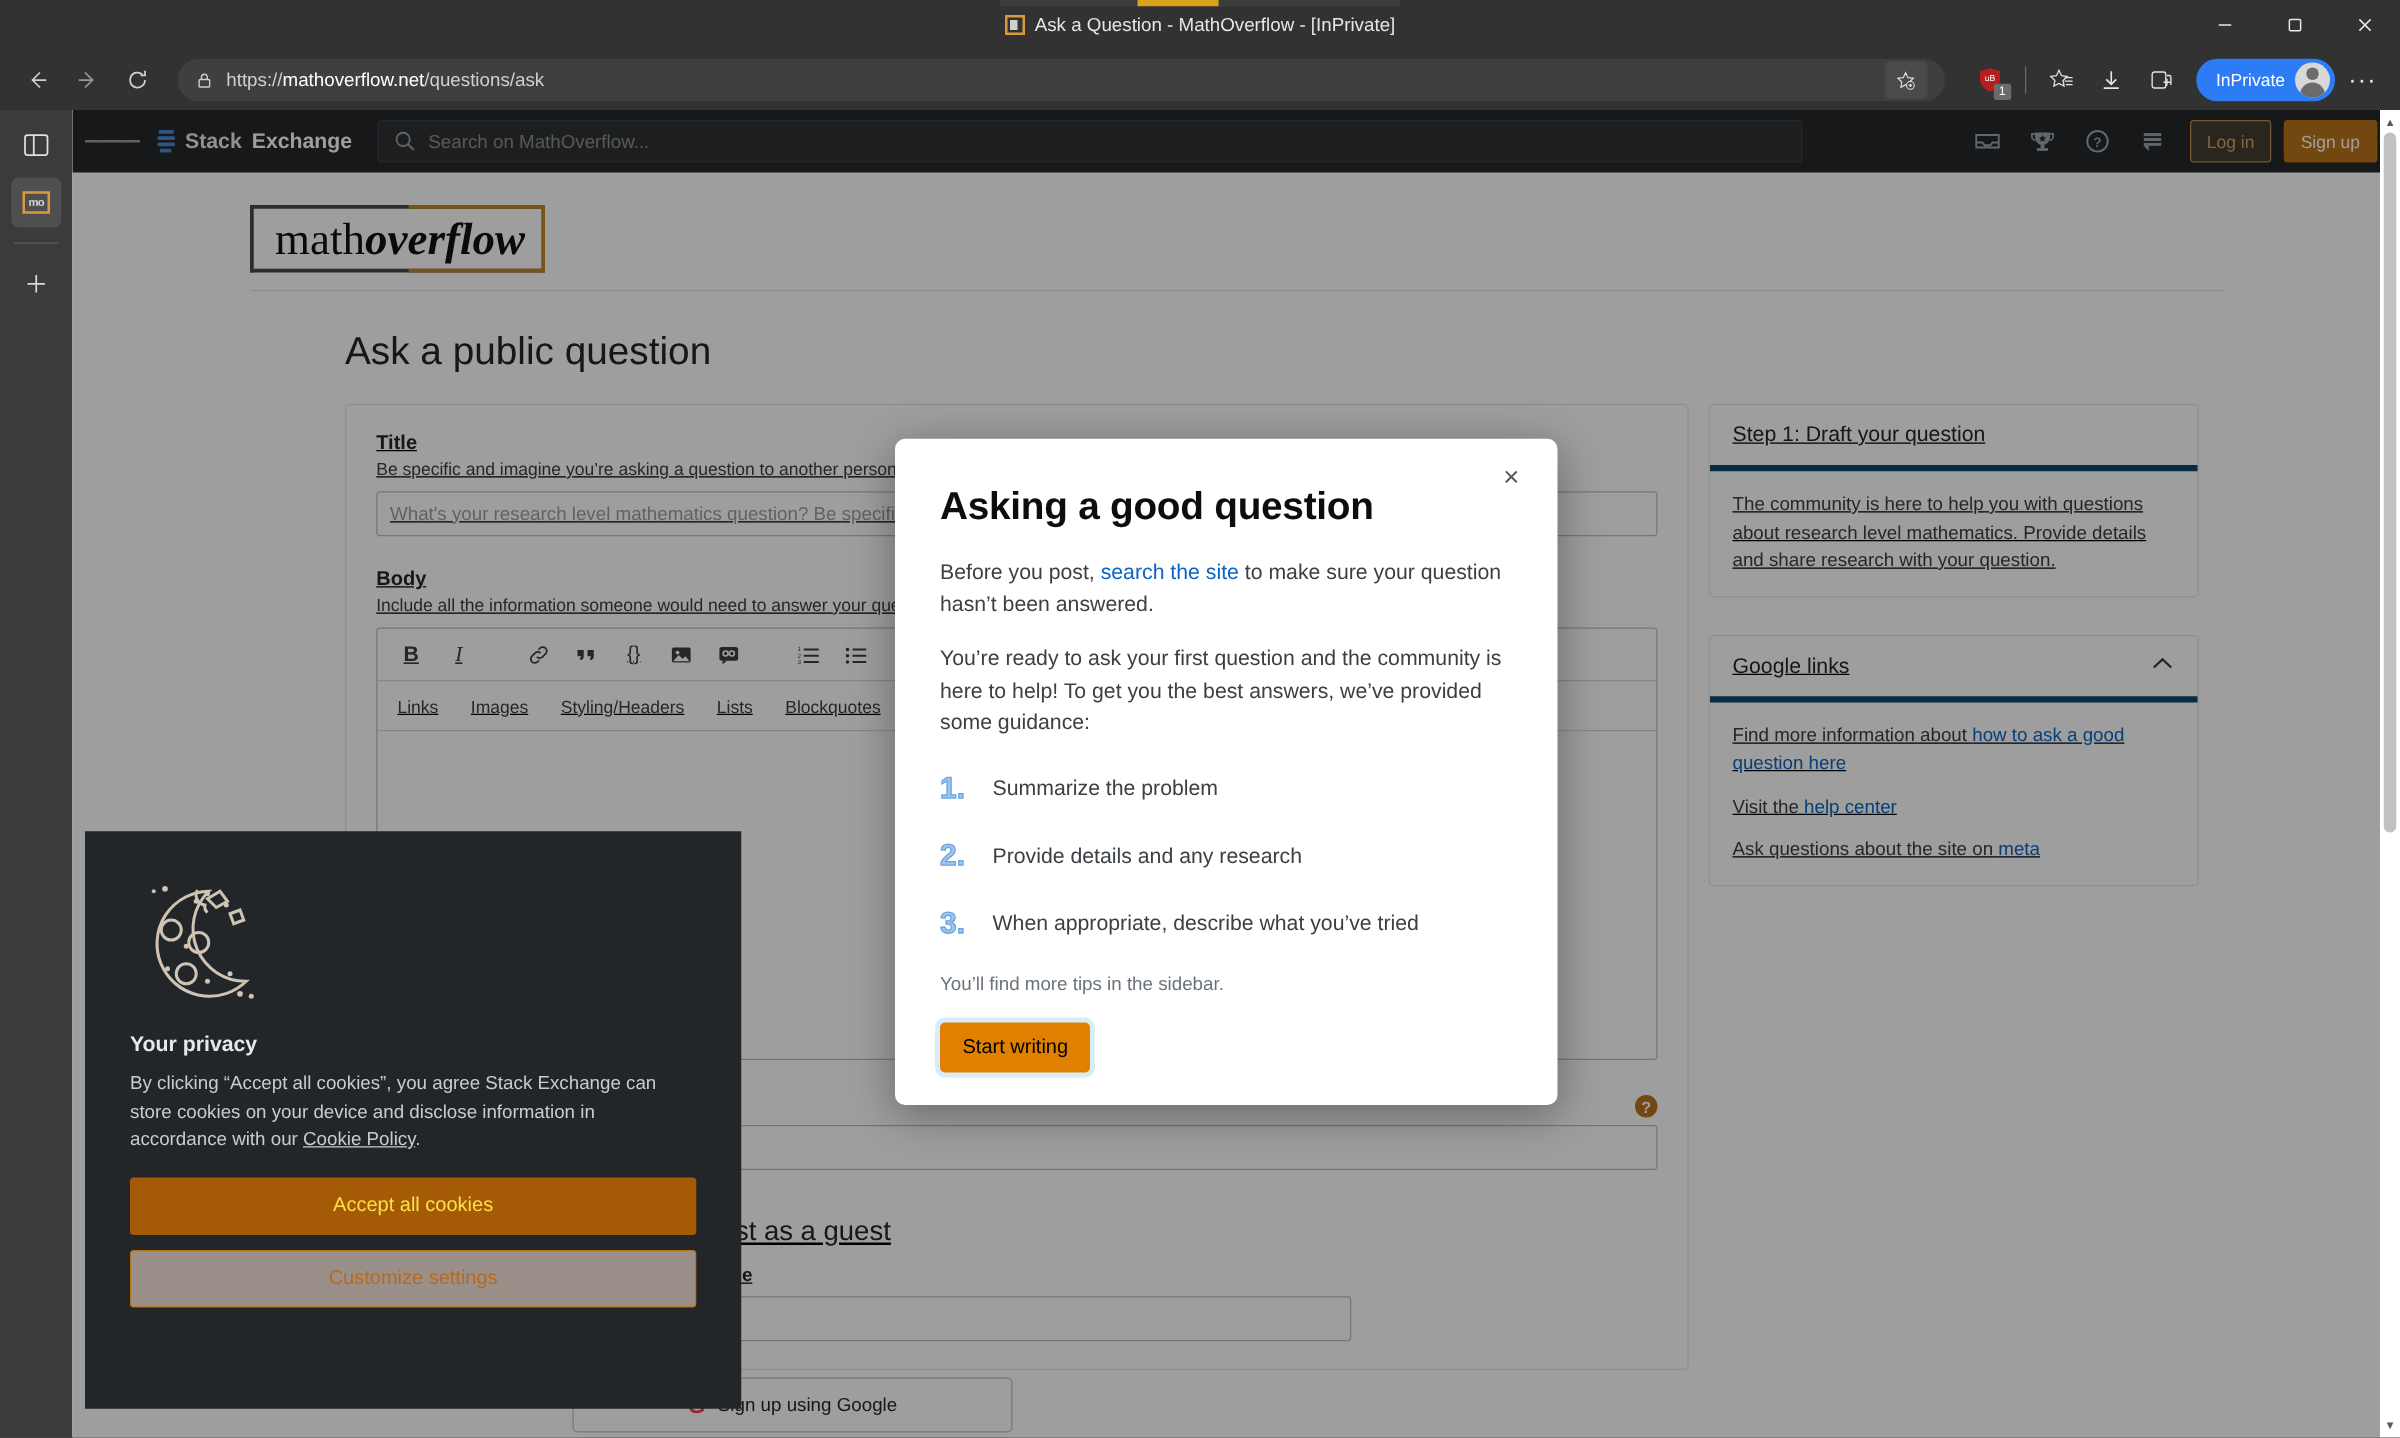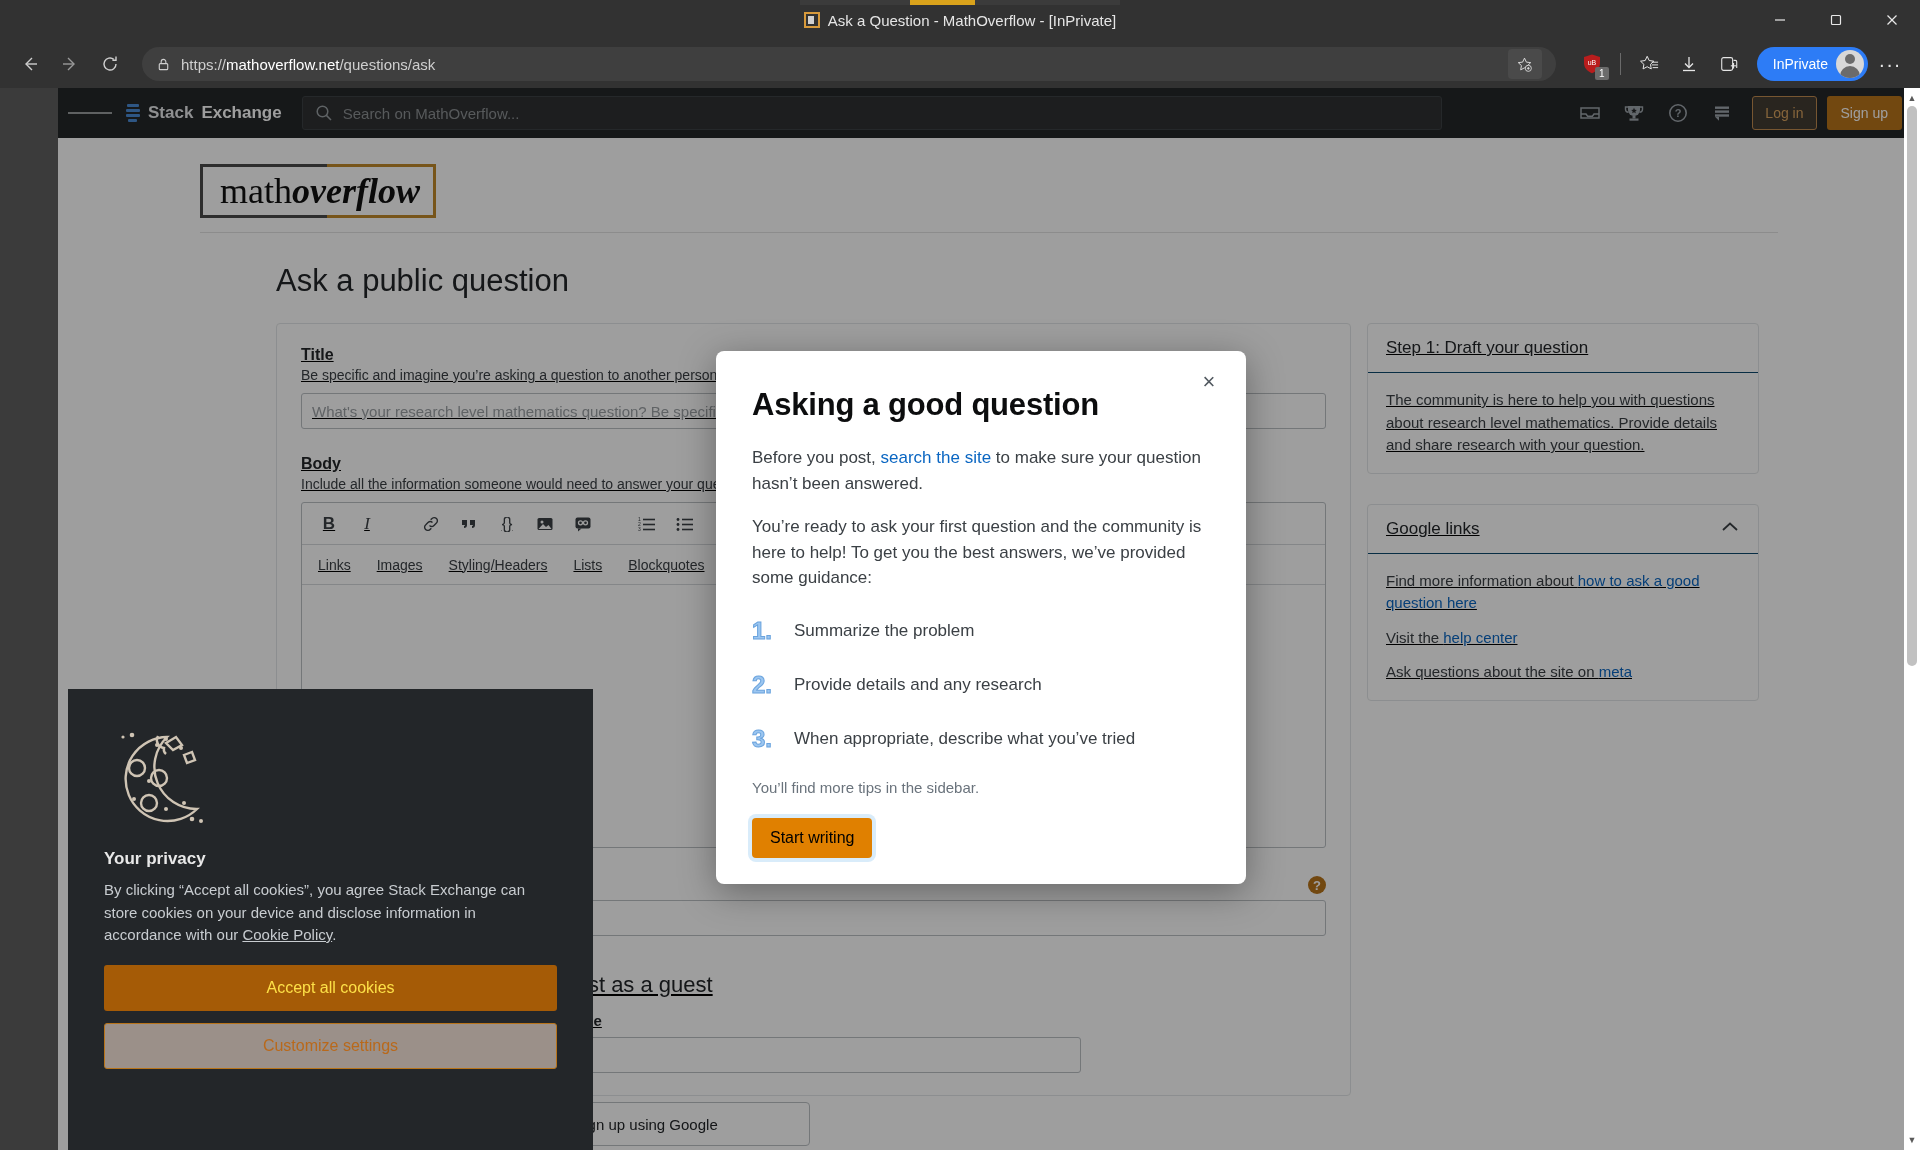--- a/index.html
+++ b/index.html
@@ -258,21 +258,21 @@
   }
   .g-glyph { font-weight: bold; font-size: 18px; }
 
   
   .side-card {
     border: 1px solid #e3e6e8; border-radius: 4px; background: #fff;
     margin-bottom: 30px;
   }
   .side-card-head {
     padding: 14px 18px; font-size: 17px; color: #232629;
-    border-bottom: 1px solid #0c4a6e; display:flex; align-items:center;
+    border-bottom: 5px solid #0c4a6e; display:flex; align-items:center;
     justify-content: space-between;
   }
   .side-card-body { padding: 16px 18px; font-size: 15px; color: #3b4045;
     line-height: 1.5; }
   .side-card-body p { margin-bottom: 12px; }
   .side-card-body p:last-child { margin-bottom: 0; }
   a.lnk { color: #0a66c2; text-decoration: none; }
 
   
   .modal-backdrop {
@@ -300,21 +300,21 @@
   .step-txt { font-size: 17px; color: #3b4045; }
   .tips-note { font-size: 15px; color: #6a737c; margin-top: 6px; }
   .start-btn {
     margin-top: 22px; background: #e08000; color: #000000; font-size: 16px;
     padding: 11px 18px; border: none; border-radius: 4px;
     box-shadow: 0 0 0 4px #d9ecfa; display: inline-block;
   }
 
   
   .cookie {
-    position: absolute; left: 10px; top: 601px; width: 525px; height: 462px;
+    position: absolute; left: 10px; top: 577px; width: 525px; height: 462px;
     background: #232629; z-index: 120; padding: 34px 36px 26px 36px;
     color: #d6d9dc;
   }
   .cookie-title { font-size: 17px; font-weight: bold; color: #e8e8e8;
     margin-top: 12px; }
   .cookie-text { font-size: 15px; line-height: 1.5; color: #c8ccd0; margin-top: 10px; }
   .cookie-text a { color: #c8ccd0; text-decoration: underline; }
   .cookie-btn {
     margin-top: 18px; width: 100%; height: 46px; border-radius: 3px;
     display: flex; align-items: center; justify-content: center;
@@ -447,20 +447,40 @@
       <div class="inprivate-pill">
         <span>InPrivate</span>
         <span class="avatar-circle"></span>
       </div>
       <div class="tbtn">
         <span style="font-size:20px;letter-spacing:1px;">···</span>
       </div>
     </div>
   </div>
 
+  <div class="left-rail">
+    <div class="rail-btn">
+      <svg width="22" height="20" viewBox="0 0 22 20">
+          <rect x="2" y="2" width="18" height="16" rx="2" fill="none" stroke="#e0e0e0" stroke-width="1.4"></rect>
+          <line x1="9" y1="2" x2="9" y2="18" stroke="#e0e0e0" stroke-width="1.4"></line>
+        </svg>
+    </div>
+    <div class="rail-btn active">
+      <span class="mo-icon">
+          <span>mo</span>
+        </span>
+    </div>
+    <div class="rail-sep"></div>
+    <div class="rail-btn">
+      <svg width="20" height="20" viewBox="0 0 20 20">
+          <line x1="10" y1="3" x2="10" y2="17" stroke="#d8d8d8" stroke-width="1.4"></line>
+          <line x1="3" y1="10" x2="17" y2="10" stroke="#d8d8d8" stroke-width="1.4"></line>
+        </svg>
+    </div>
+  </div>
 
   <div class="viewport">
 
     <div class="se-topbar">
       <div class="hamburger">
         <span></span>
           <span></span>
           <span></span>
       </div>
       <div class="se-logo">

